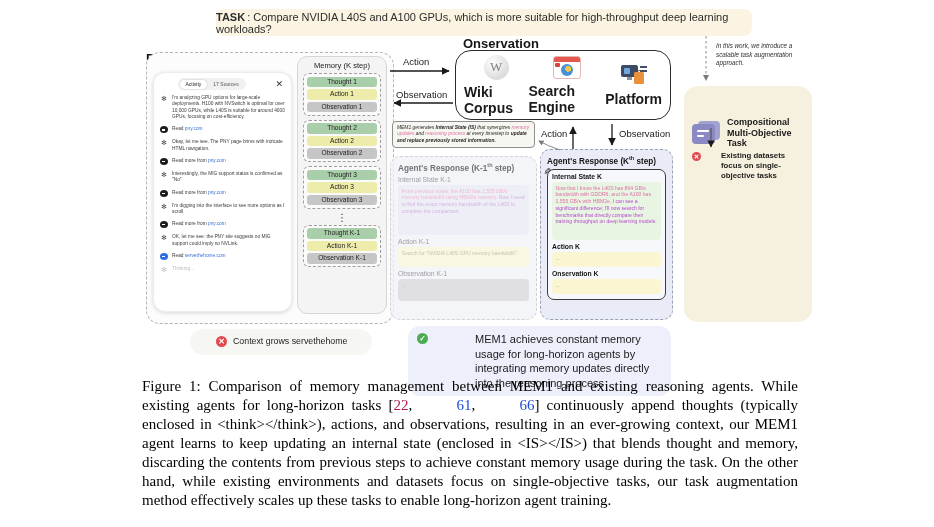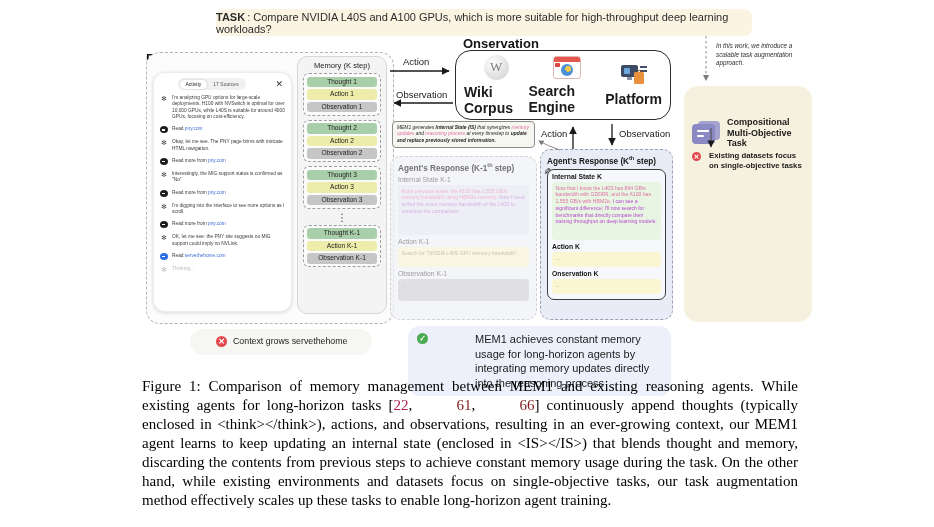--- a/index.html
+++ b/index.html
@@ -73,21 +73,21 @@
   
   .mem1-note{position:absolute;left:392px;top:121px;width:143px;background:#f7f7f1;border:1px solid #8d8d8d;
              border-radius:4px;padding:3px 4px;box-sizing:border-box;font-size:4.9px;line-height:1.32;color:#1f1f1f;}
   .seg-i{font-style:italic;}
   .seg-ib{font-style:italic;font-weight:bold;}
   .seg-pink{color:#e070a8;}
   .seg-purple{color:#b846cf;}
   .seg-pinkf{color:#eaaac7;}
   .seg-purplef{color:#cda2de;}
   .seg-red{color:#b01e4e;}
-  .seg-cite{color:#7f1d1d;padding-left:37px;}
+  .seg-cite{color:#1d4ed8;padding-left:37px;}
   
   .agent-panel{position:absolute;border-radius:10px;box-sizing:border-box;}
   .panel-k1{left:390px;top:156px;width:147px;height:164px;background:#f2f3f7;border:1.2px dashed #c7c7cd;
             padding:5px 7px;opacity:.8;}
   .panel-k1 .ap-title{color:#4f4f55;}
   .panel-k{left:540px;top:149px;width:133px;height:171px;background:#e9ecf6;border:1.2px dashed #9aa0b2;
            padding:5px 6px;}
   .ap-title{font-size:8.2px;font-weight:bold;color:#141414;margin-bottom:3px;white-space:nowrap;}
   .ap-title sup{font-size:5.5px;}
   .ap-h{font-size:6.8px;font-weight:bold;color:#141414;margin:3px 0 2px 0;}
@@ -108,21 +108,21 @@
   .rp-item{display:flex;gap:7px;align-items:center;margin-bottom:2px;}
   .rp-label{font-size:9px;font-weight:bold;color:#1a1a1a;line-height:1.18;}
   .ic-single{width:26px;height:21px;background:#c8c9d2;border-radius:5px;position:relative;flex:0 0 26px;}
   .ic-single::before{content:"";position:absolute;left:5px;top:6px;width:12px;height:2.5px;background:#fff;border-radius:2px;}
   .ic-single::after{content:"";position:absolute;left:5px;top:11px;width:7px;height:2.5px;background:#fff;border-radius:2px;}
   .ic-multi{width:28px;height:24px;position:relative;flex:0 0 28px;}
   .ic-multi .c1{position:absolute;left:6px;top:0;width:22px;height:19px;background:#a3a2ce;border-radius:4px;}
   .ic-multi .c2{position:absolute;left:0;top:3px;width:23px;height:20px;background:#8a89c4;border-radius:4px;}
   .ic-multi .c2::before{content:"";position:absolute;left:5px;top:6px;width:12px;height:2.5px;background:#fff;border-radius:2px;}
   .ic-multi .c2::after{content:"";position:absolute;left:5px;top:11px;width:7px;height:2.5px;background:#fff;border-radius:2px;}
-  .rp-note{display:flex;gap:8px;}
+  .rp-note{display:flex;gap:20px;}
   .rp-note-txt{font-size:7.8px;font-weight:600;line-height:1.3;color:#1c1c1c;}
   .badge{flex:0 0 9px;width:9px;height:9px;border-radius:50%;color:#fff;font-size:6.5px;line-height:9px;
          text-align:center;font-weight:bold;margin-top:1px;}
   .badge.red{background:#e2484d;}
   .badge.green{background:#4cab50;}
   
   .pill{position:absolute;border-radius:13px;display:flex;gap:6px;align-items:flex-start;box-sizing:border-box;}
   .pill-left{left:190px;top:329px;width:182px;height:26px;background:#f6f6f3;padding:7px 12px 0 26px;}
   .pill-left .badge{width:11px;height:11px;font-size:8px;line-height:11px;margin-top:0;flex:0 0 11px;}
   .pill-left .pill-txt{font-size:8.8px;color:#1c1c1c;}

